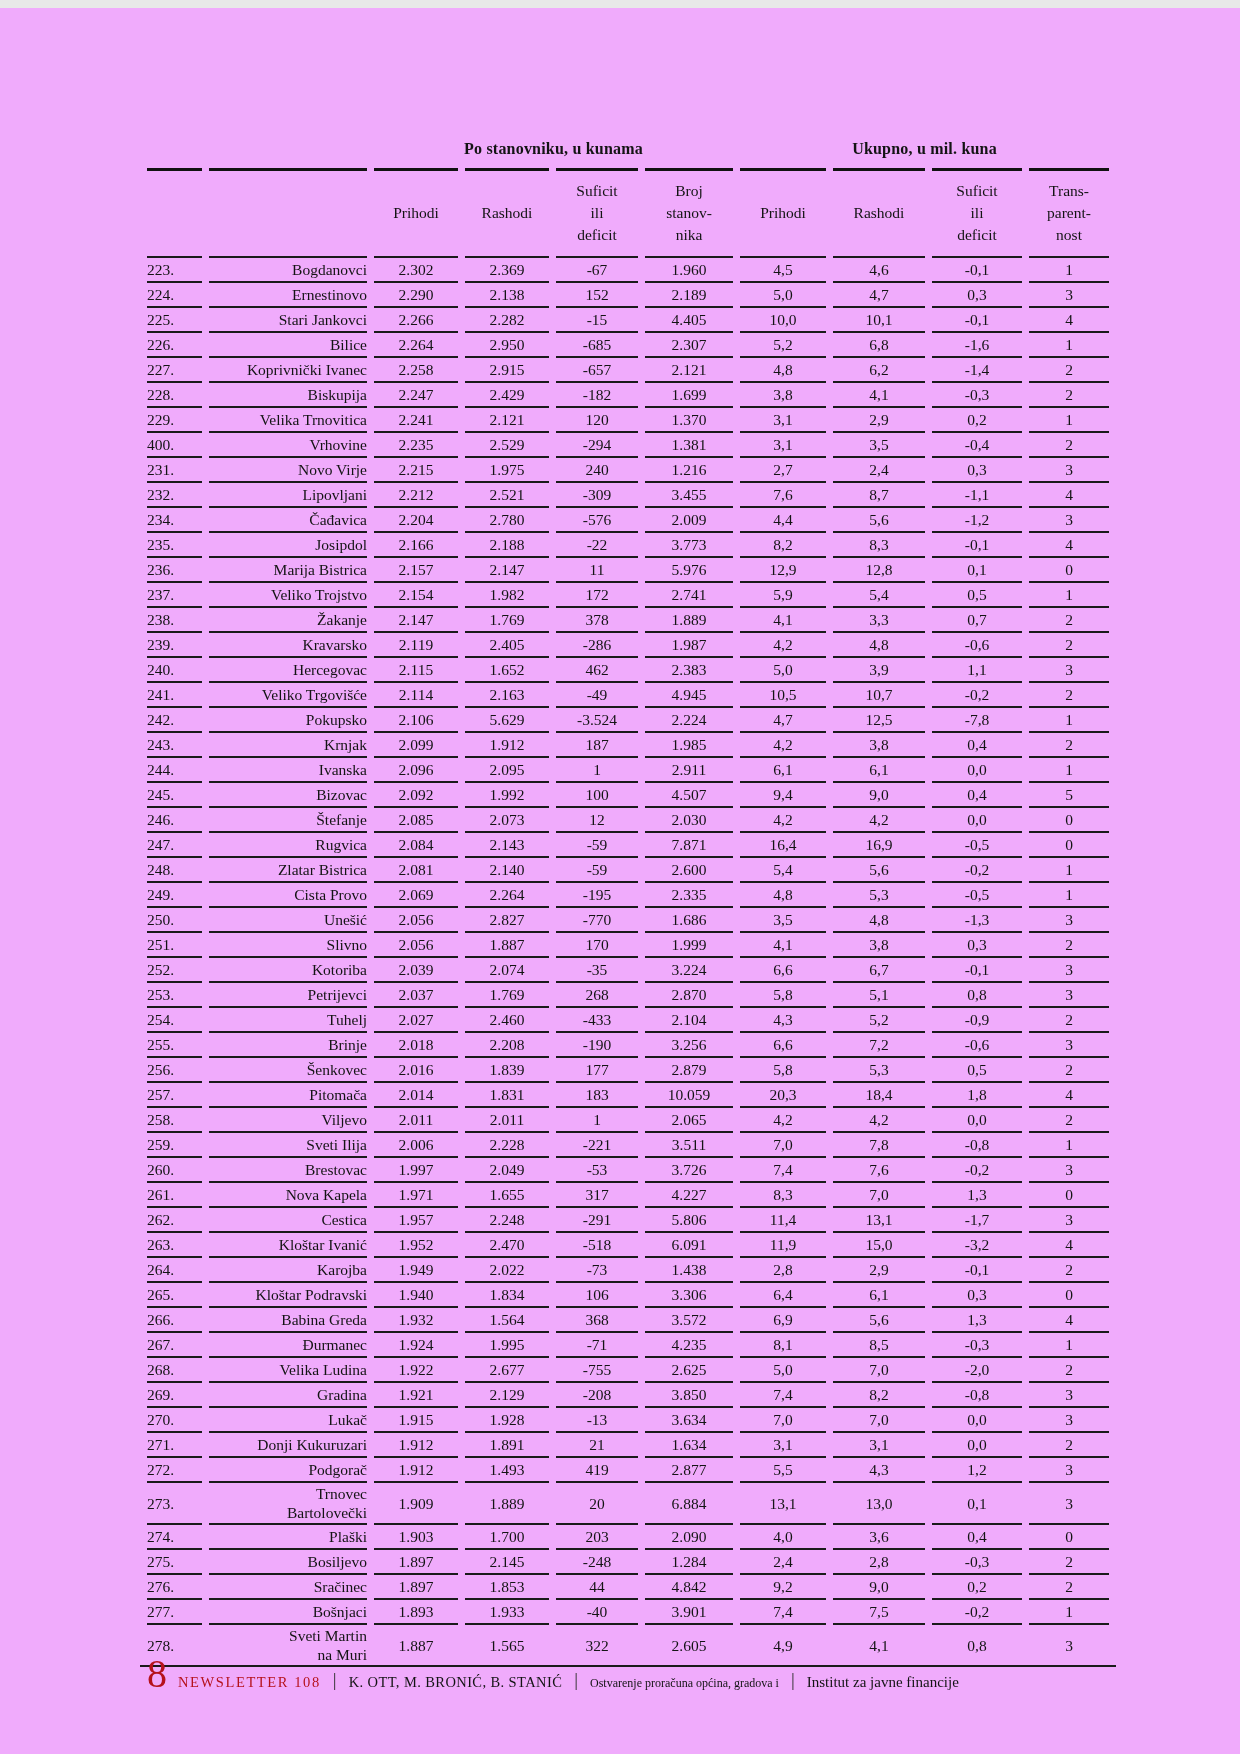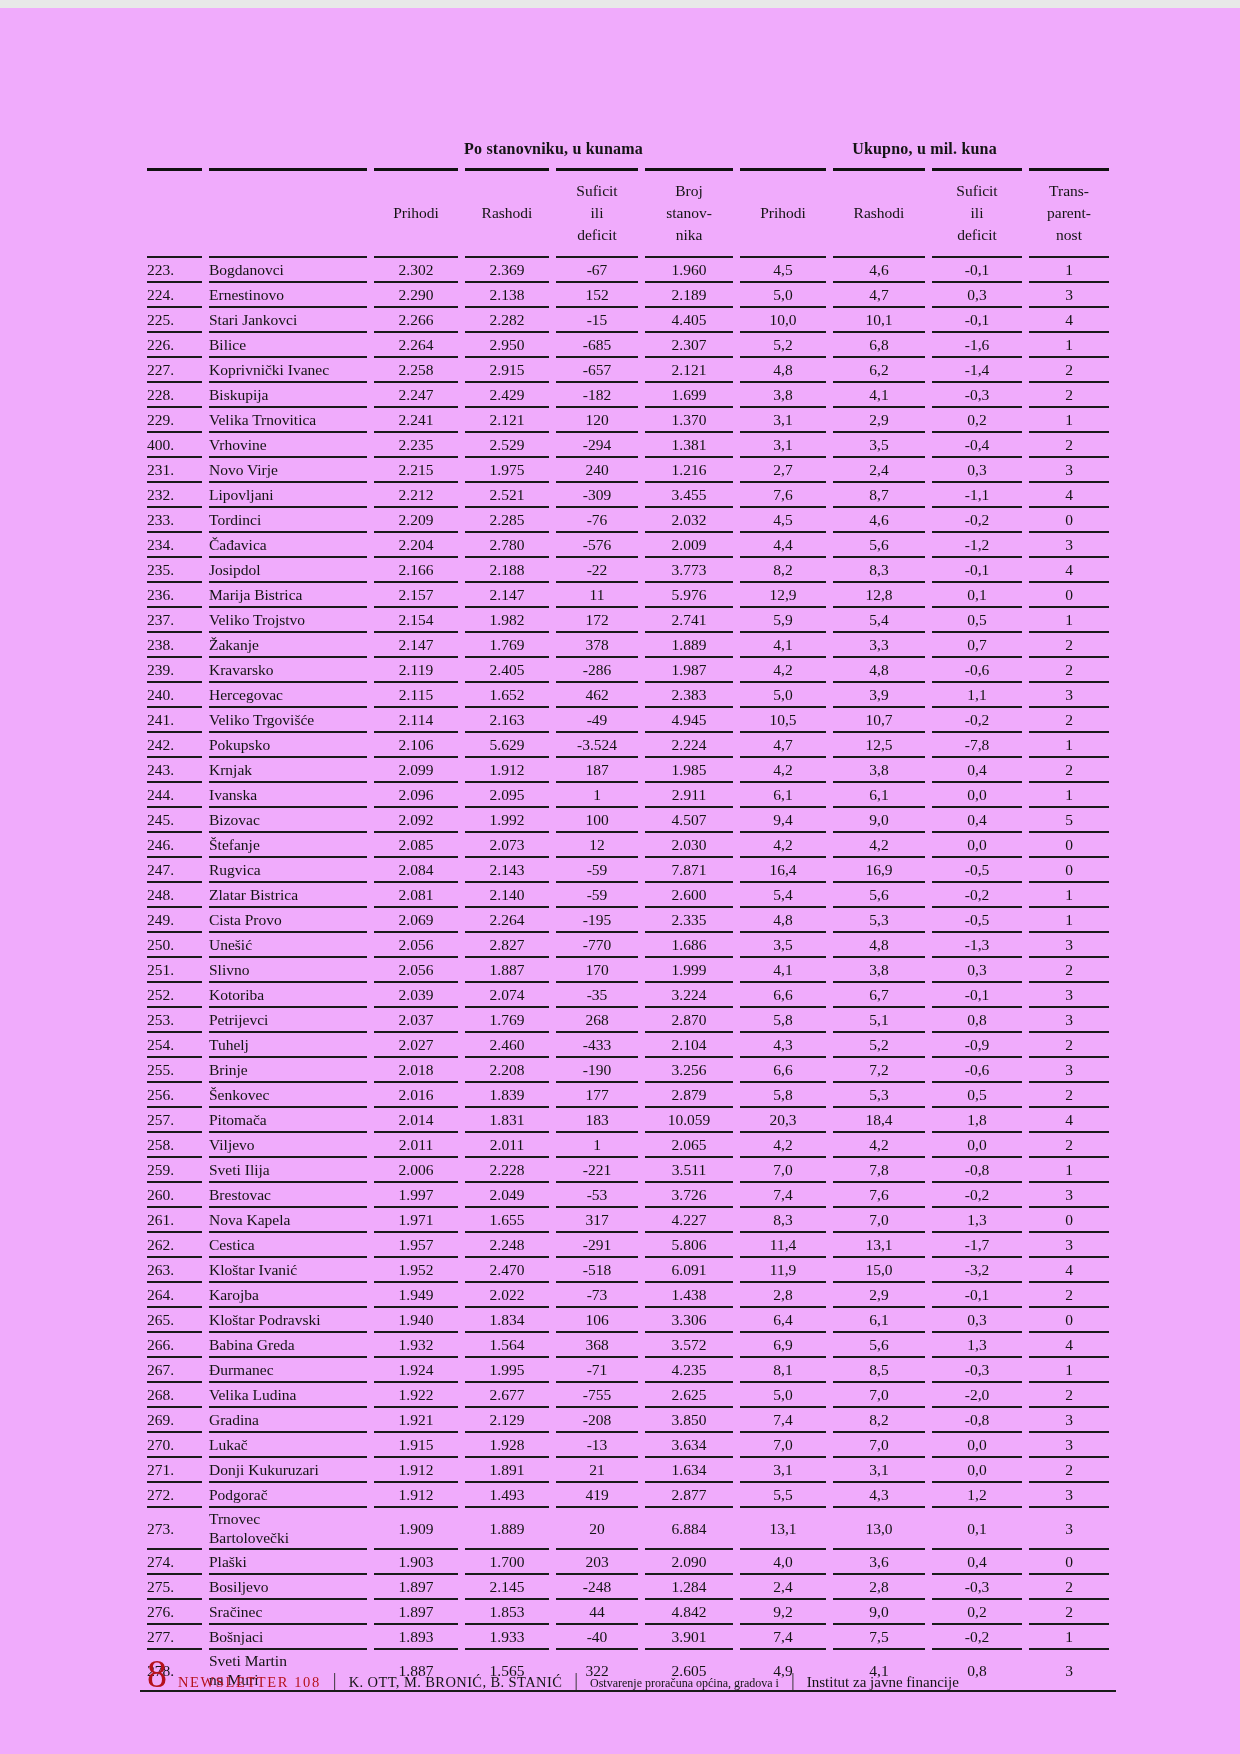--- a/index.html
+++ b/index.html
@@ -56,21 +56,21 @@
     padding: 9px 0 10px 0;
     vertical-align: middle;
   }
   
   .budget-table tbody td {
     border-top: 2px solid var(--rule);
     height: 22px;
     padding: 1px 0;
   }
   td.rank   { text-align: left; padding-right: 9px; }
-  td.name   { text-align: left; padding-left: 2px; white-space: pre-line; line-height: 19px; }
+  td.name   { text-align: right; padding-left: 2px; white-space: pre-line; line-height: 19px; }
   td.val    { text-align: center; }
 
   
   .footer {
     position: absolute;
     left: 147px;
     top: 1646px;
     display: flex;
     align-items: baseline;
     white-space: nowrap;
@@ -268,32 +268,20 @@
       <td class="val">2.212</td>
       <td class="val">2.521</td>
       <td class="val">-309</td>
       <td class="val">3.455</td>
       <td class="val">7,6</td>
       <td class="val">8,7</td>
       <td class="val">-1,1</td>
       <td class="val">4</td>
     </tr>
 
-    <tr>
-      <td class="rank">233.</td>
-      <td class="name">Tordinci</td>
-      <td class="val">2.209</td>
-      <td class="val">2.285</td>
-      <td class="val">-76</td>
-      <td class="val">2.032</td>
-      <td class="val">4,5</td>
-      <td class="val">4,6</td>
-      <td class="val">-0,2</td>
-      <td class="val">0</td>
-    </tr>
 
     <tr>
       <td class="rank">234.</td>
       <td class="name">Čađavica</td>
       <td class="val">2.204</td>
       <td class="val">2.780</td>
       <td class="val">-576</td>
       <td class="val">2.009</td>
       <td class="val">4,4</td>
       <td class="val">5,6</td>

